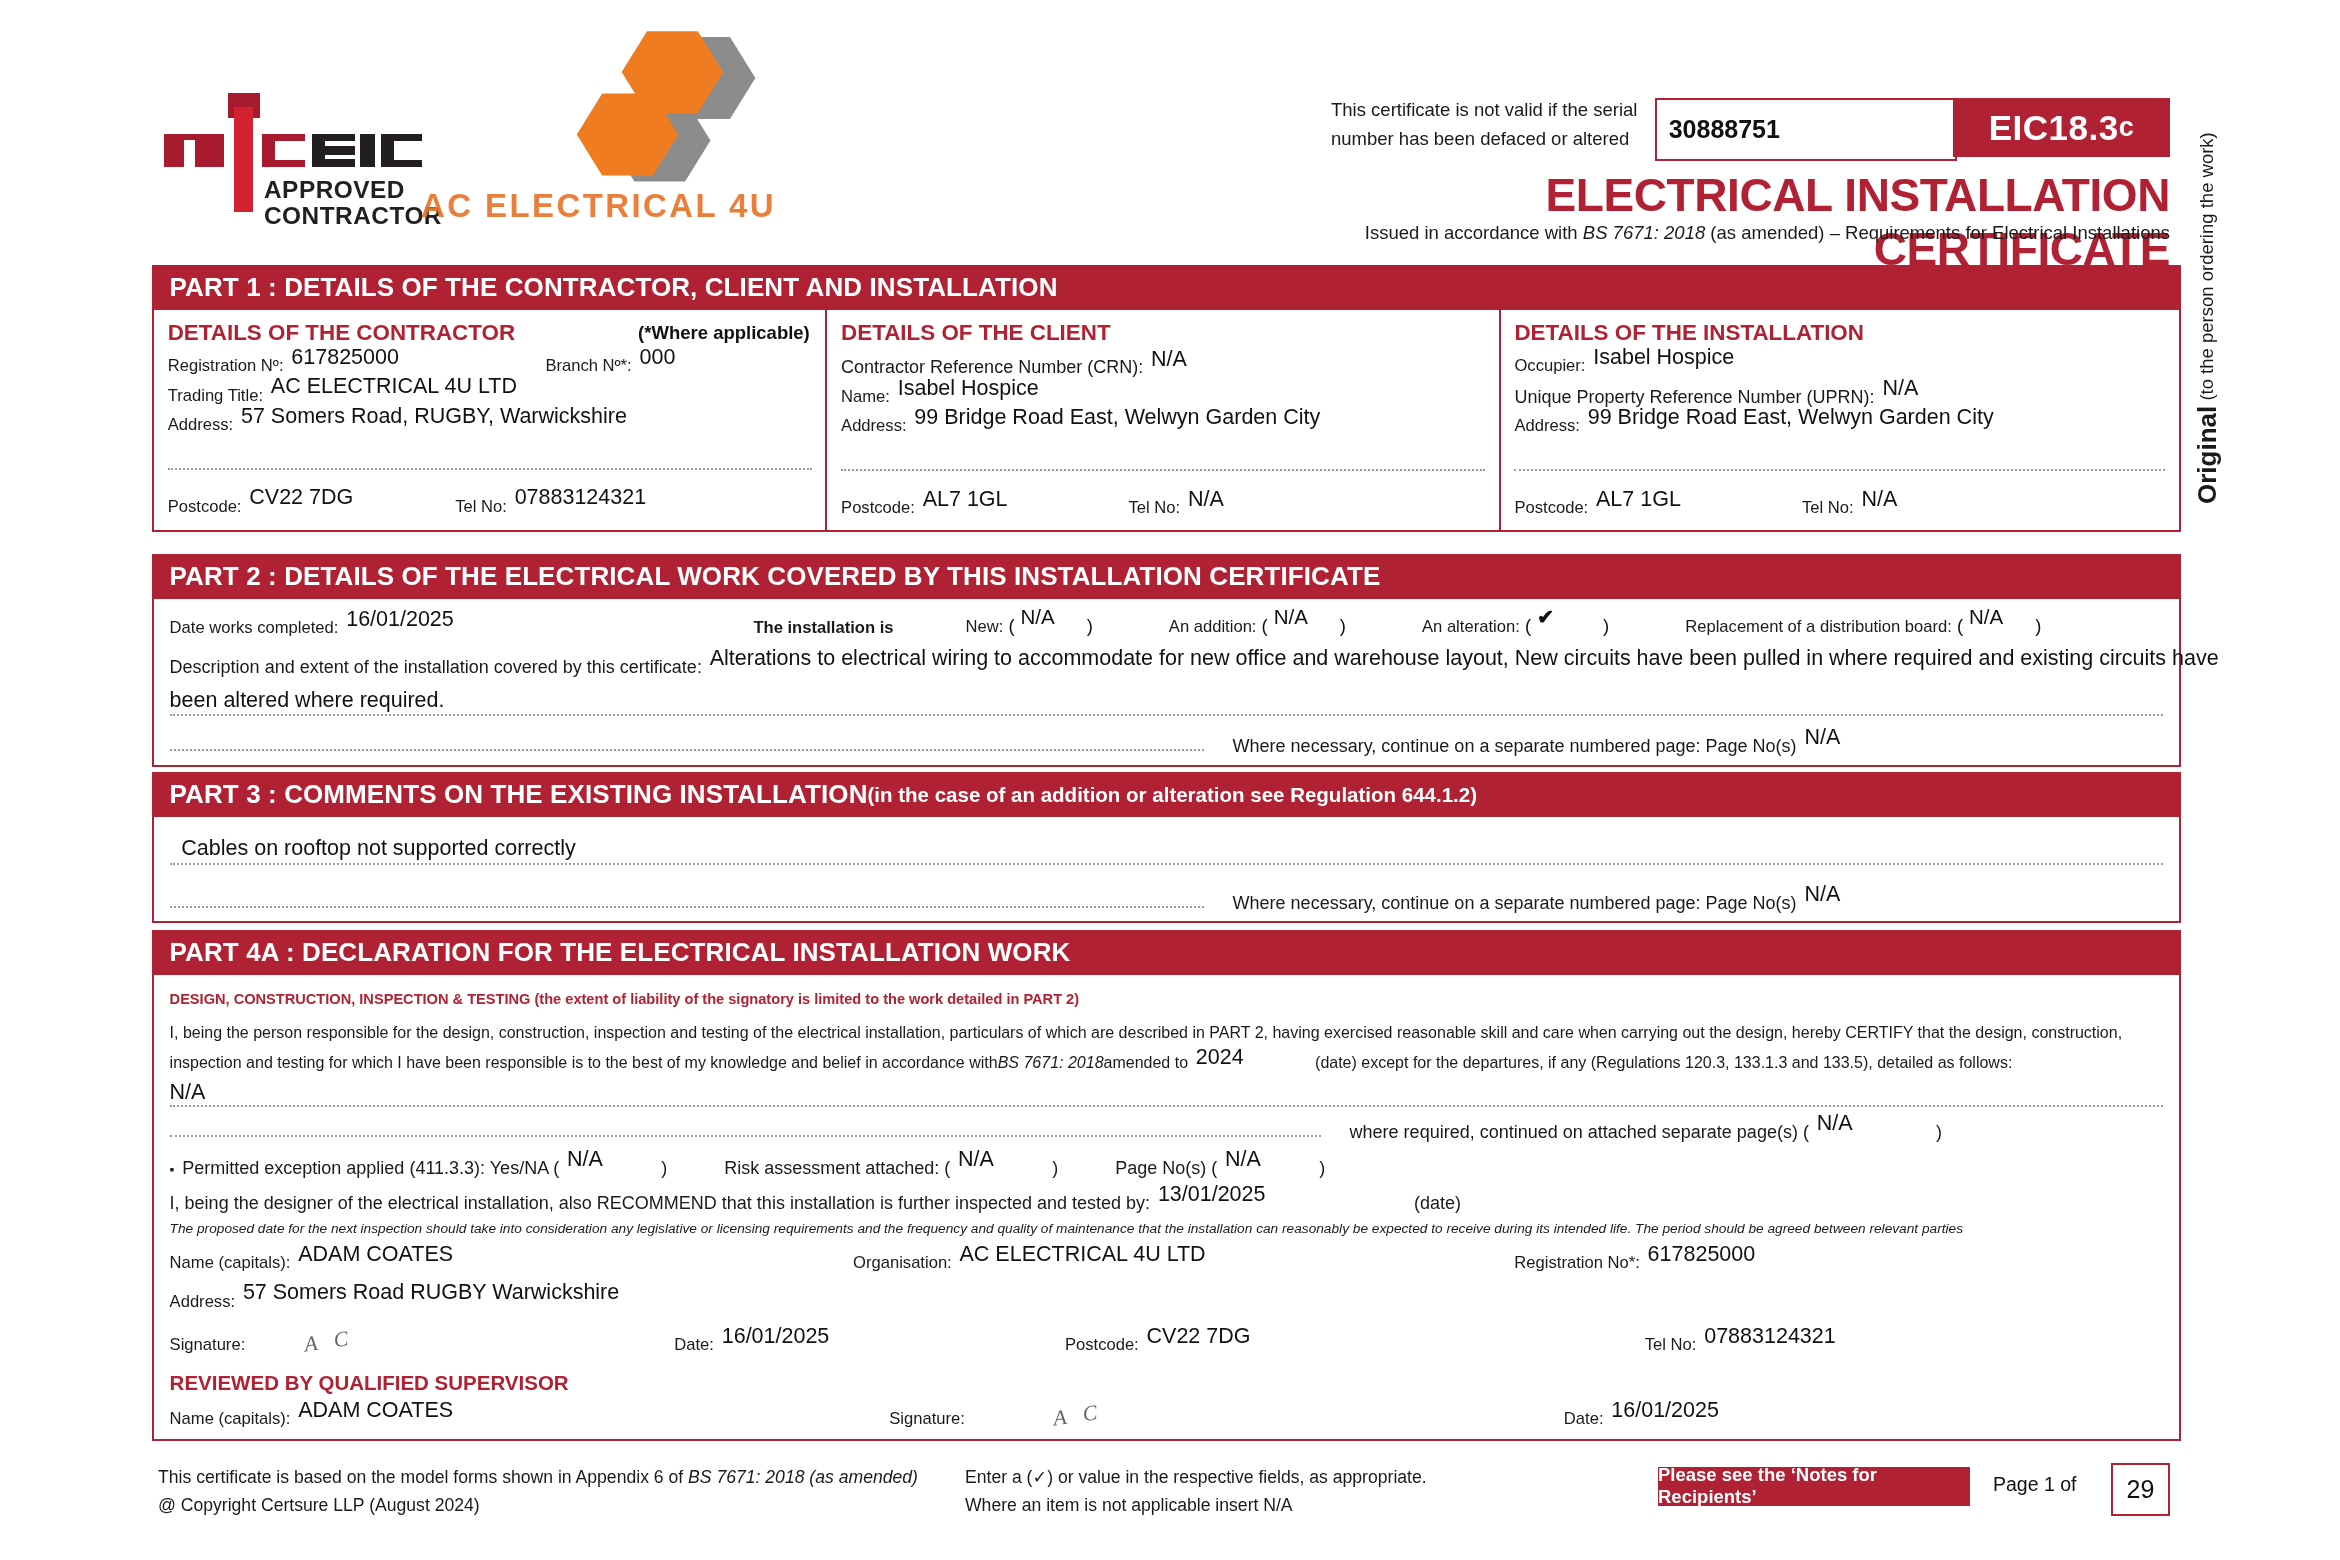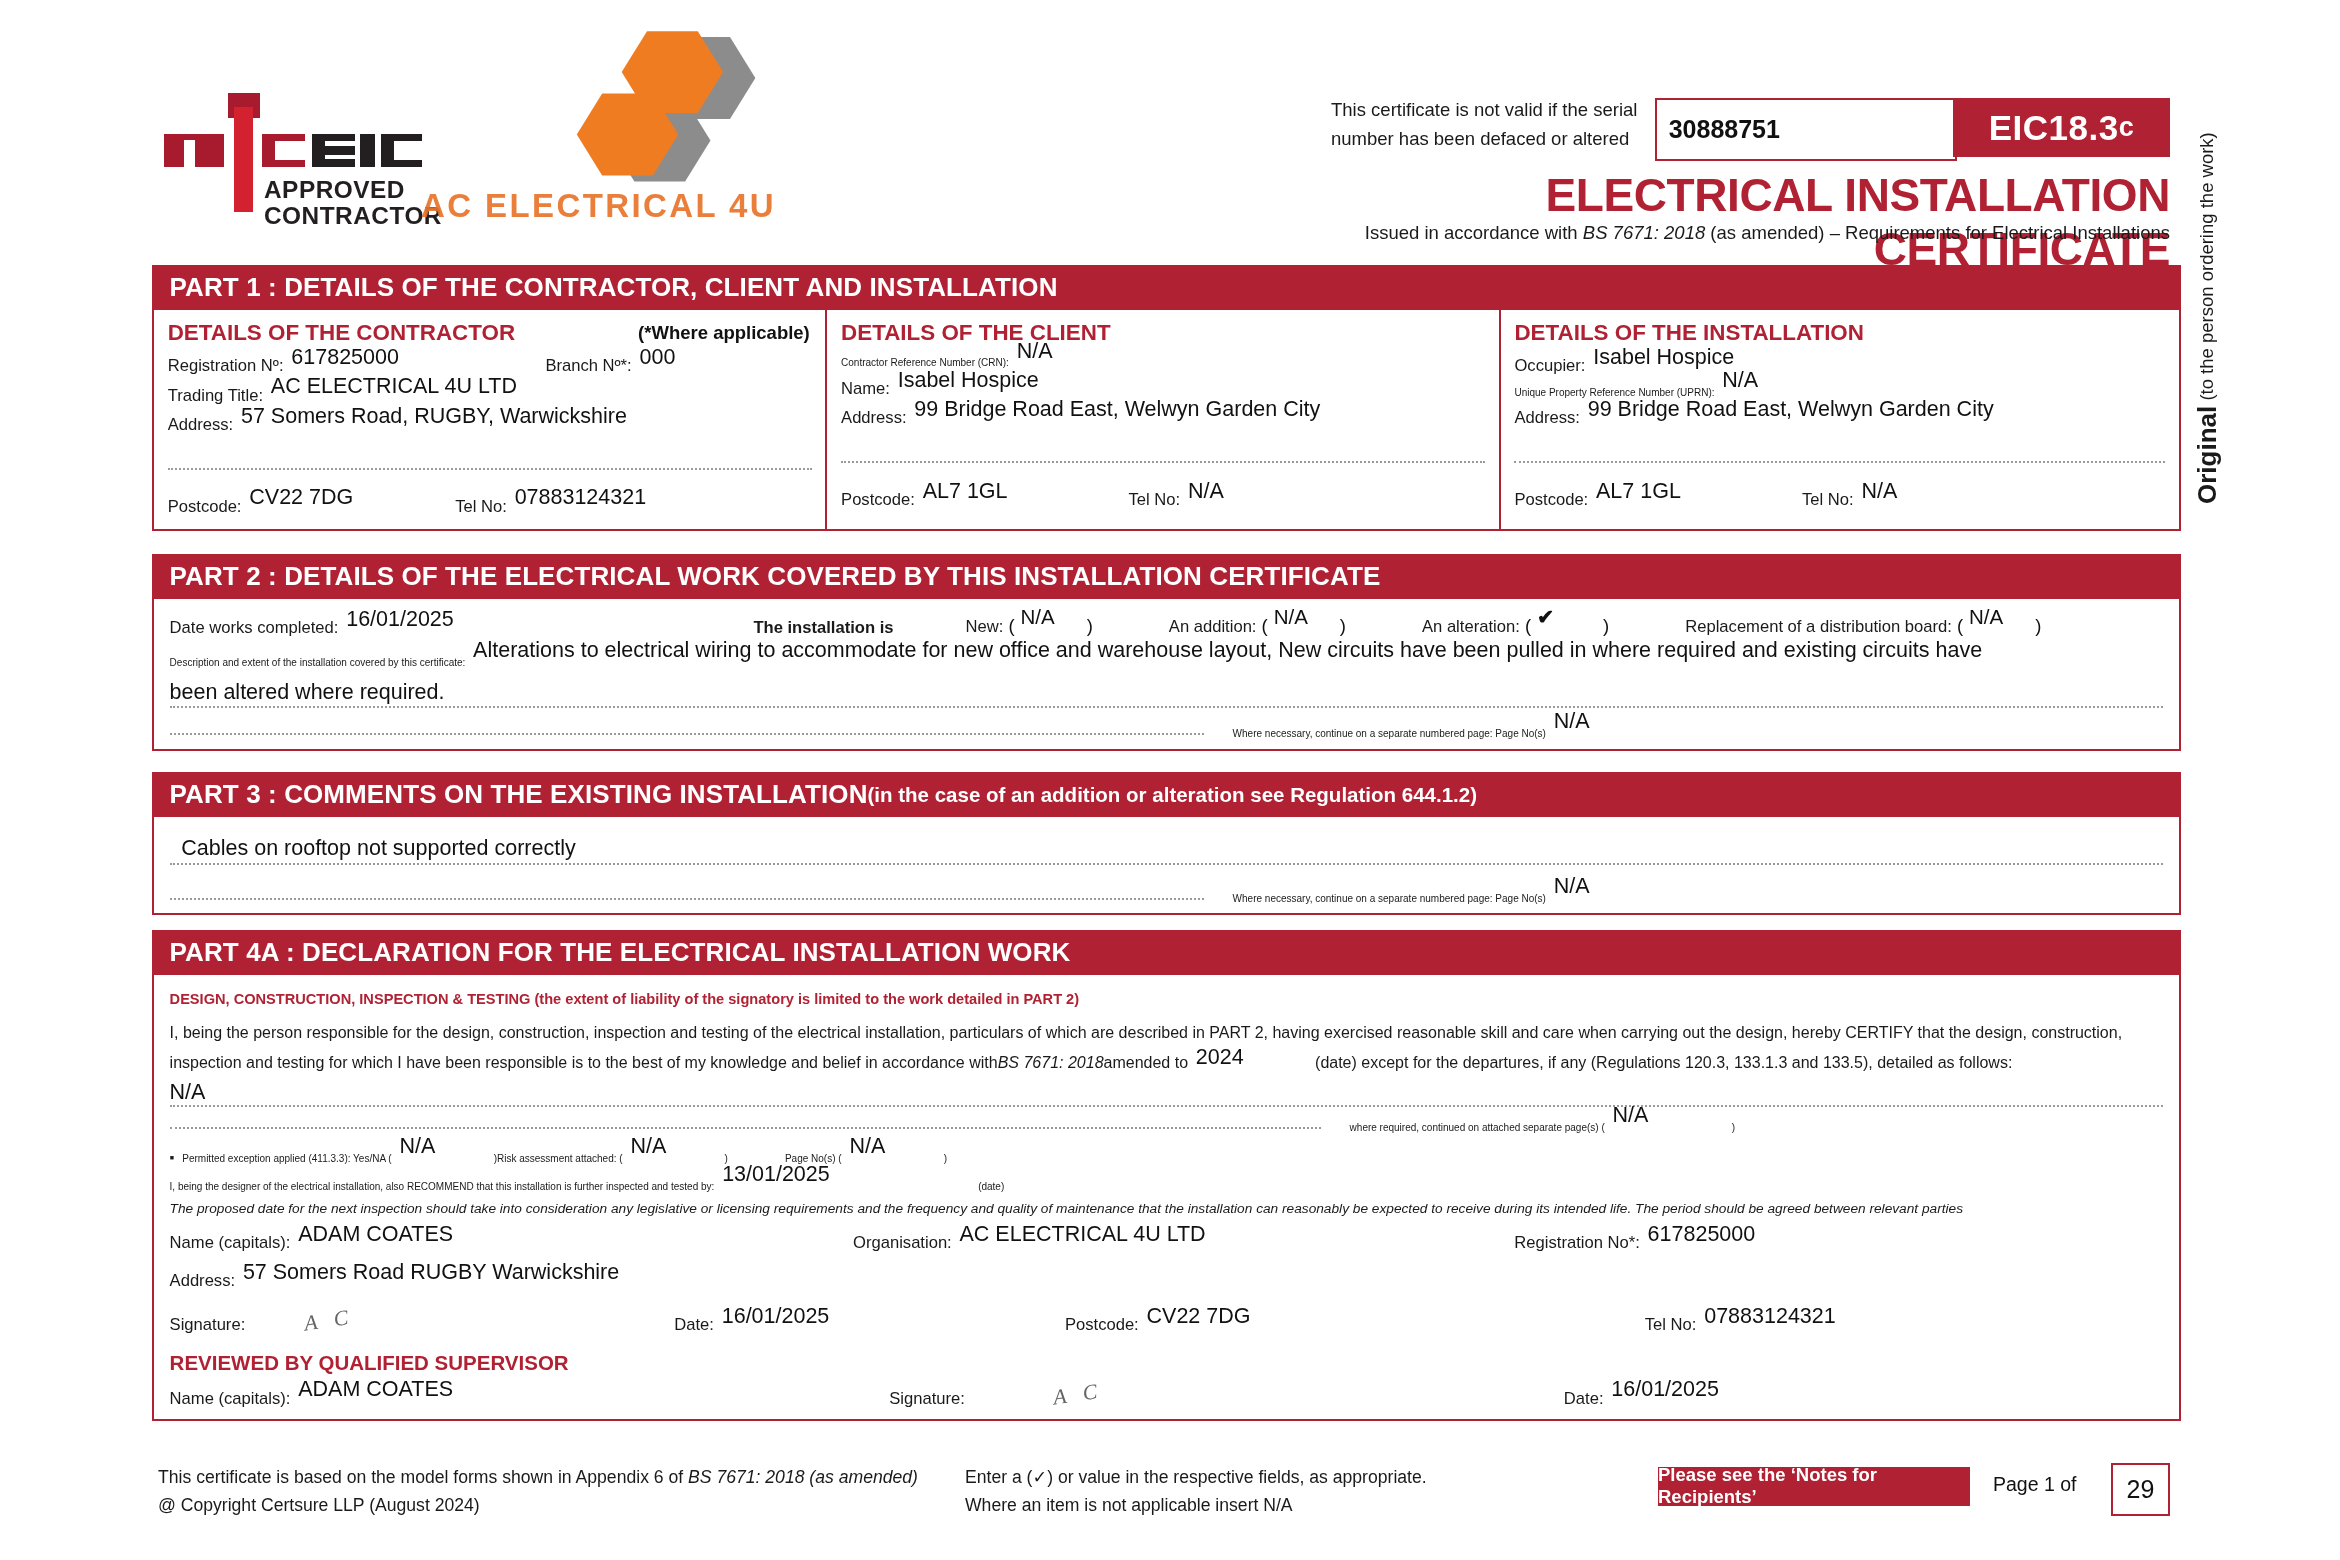--- a/index.html
+++ b/index.html
@@ -7,21 +7,21 @@
     width:2341px;height:1560px;
     font-family:"Liberation Sans", sans-serif;
     color:#111;
     -webkit-font-smoothing:antialiased;
   }
   .page{position:relative;width:2341px;height:1560px;overflow:hidden;}
 
   
   .row{display:flex;align-items:flex-end;}
   .lbl{font-size:16.6px;color:#1a1a1a;white-space:nowrap;line-height:1;}
-  .lblsm{font-size:10px;color:#1a1a1a;white-space:nowrap;line-height:1;}
+  .lblsm{font-size:18px;color:#1a1a1a;white-space:nowrap;line-height:1;}
   .val{font-size:21.5px;color:#111;white-space:nowrap;line-height:1;}
   .dots{
     flex:1 1 auto;
     border-bottom:2.4px dotted #9a9a9a;
     height:1px;margin-bottom:3.9px;
   }
   .fillwrap{position:relative;flex:1 1 auto;}
   .fillwrap .v{position:absolute;left:7.8px;bottom:4.9px;font-size:21.5px;white-space:nowrap;}
   .fillwrap .d{border-bottom:2.4px dotted #9a9a9a;height:1px;}
 
@@ -445,21 +445,21 @@
 
       <div class="instline" style="margin-top:17.6px;">
         <span class="lbl" style="font-size:13.7px;margin-right:7.8px;">▪</span>
         <span class="lblsm">Permitted exception applied (411.3.3): Yes/NA (</span>
         <span class="fillwrap" style="max-width:102px;">
           <span class="v">N/A</span>
           <span class="d"></span>
         </span>
         <span class="lblsm">)</span>
 
-        <span class="lblsm" style="">Risk assessment attached: (</span>
+        <span class="lblsm" style="margin-left:57px;">Risk assessment attached: (</span>
         <span class="fillwrap" style="max-width:102px;">
           <span class="v">N/A</span>
           <span class="d"></span>
         </span>
         <span class="lblsm">)</span>
 
         <span class="lblsm" style="margin-left:57px;">Page No(s) (</span>
         <span class="fillwrap" style="max-width:102px;">
           <span class="v">N/A</span>
           <span class="d"></span>

